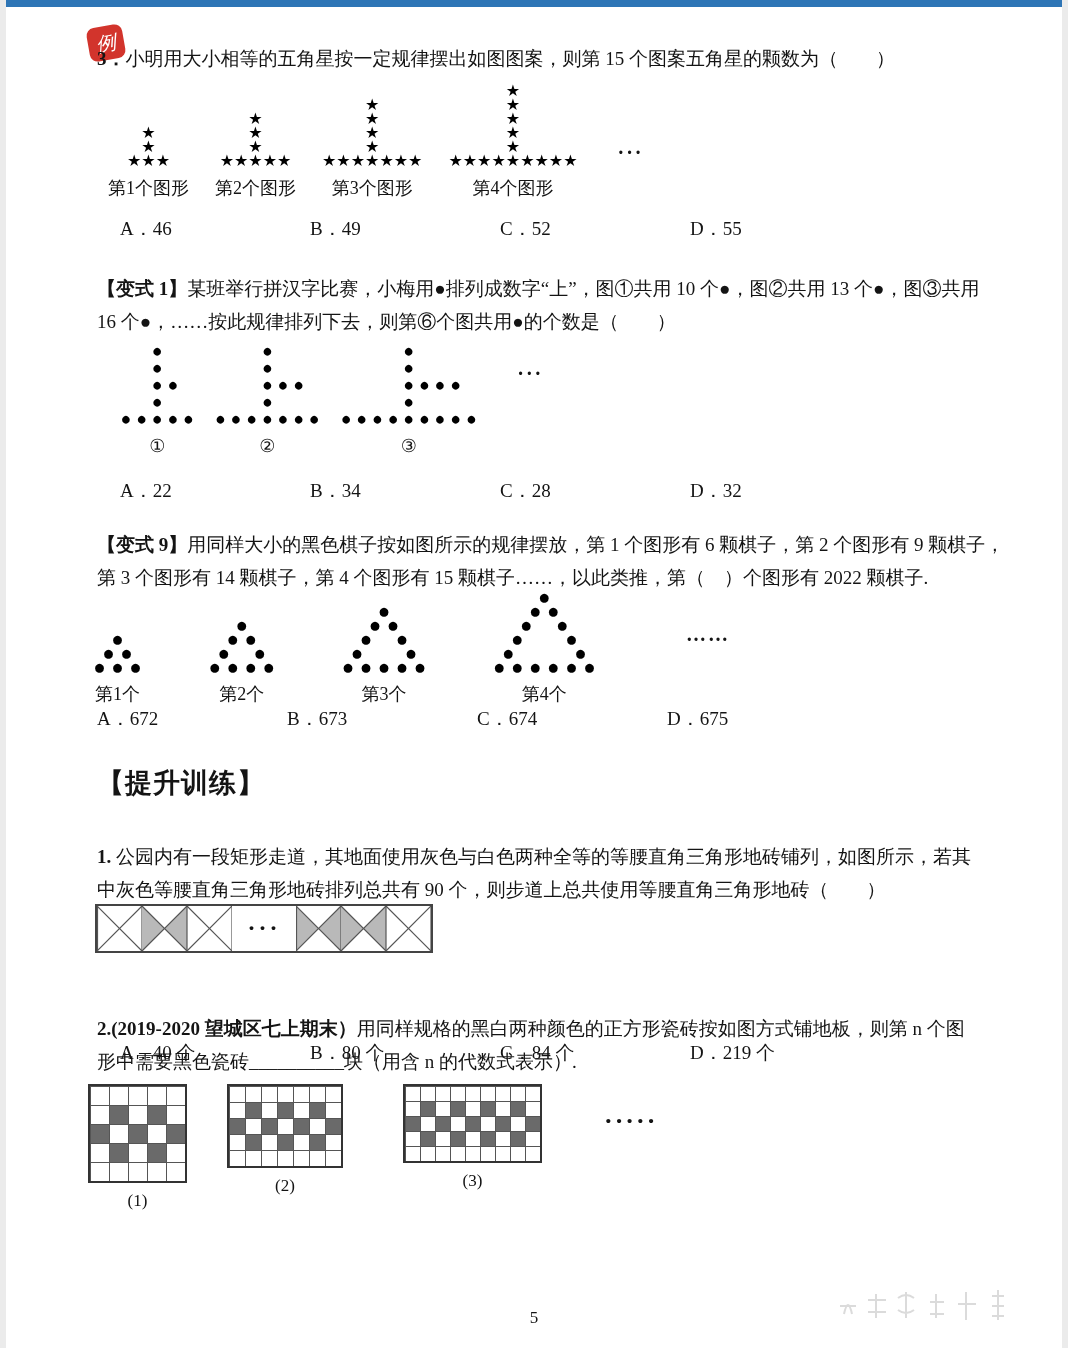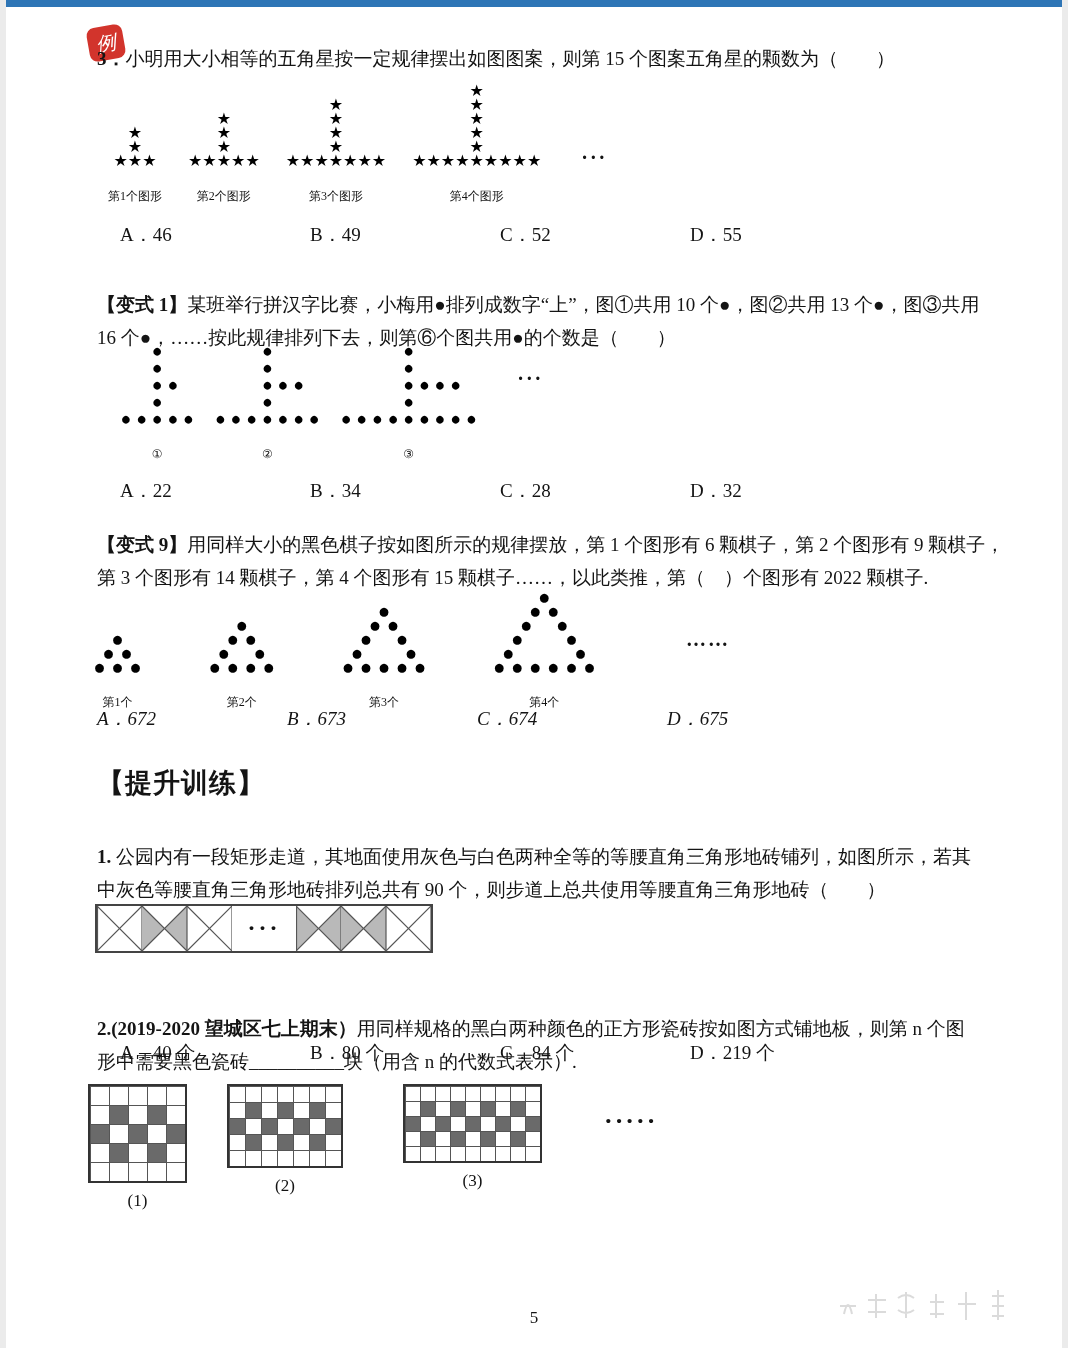--- a/index.html
+++ b/index.html
@@ -14,25 +14,25 @@
           color:#fff; display:flex; align-items:center; justify-content:center;
           font-size:20px; font-style:italic; transform:rotate(-10deg);
           font-family:"Liberation Serif",serif; }
 
   .para { position:absolute; left:97px; width:920px; font-size:19px; line-height:33px;
           white-space:pre-line; }
   .para b { font-weight:bold; }
 
   .opts { position:absolute; left:120px; display:flex; font-size:19px; }
   .opts span { width:190px; }
-  .opts.wide { left:97px;font-style:italic; }
+  .opts.wide { left:97px; }
 
   .figrow { position:absolute; display:flex; align-items:flex-end; }
   .fig { display:flex; flex-direction:column; align-items:center; }
-  .figlabel { font-size:12px; margin-top:20px; white-space:nowrap; }
+  .figlabel { font-size:18px; margin-top:8px; white-space:nowrap; }
 
   .art { white-space:pre; color:#000; }
   .art.stars { font-family:"DejaVu Sans","Liberation Sans",sans-serif; font-size:16px; line-height:14px; text-align:center; }
   .art.shang { font-family:"DejaVu Sans Mono","Liberation Mono",monospace; font-size:13px; line-height:17px; text-align:left; }
   .art.tri   { font-family:"DejaVu Sans Mono","Liberation Mono",monospace; font-size:15px; line-height:14px; text-align:center; }
 
   .figdots { font-size:20px; font-weight:bold; letter-spacing:2px; }
   .figdots.d1 { margin:0 0 36px 14px; }
   .figdots.d2 { margin:0 0 72px 18px; }
   .figdots.d3 { margin:0 0 60px 22px; }
@@ -97,28 +97,28 @@
 ★
 ★
 ★
 ★
 ★★★★★★★★★</div>
     <div class="figlabel">第4个图形</div>
   </div>
   <span class="figdots d1">···</span>
 </div>
 
-<div class="opts" style="top:222px">
+<div class="opts" style="top:216px">
   <span>A．46</span>
   <span>B．49</span>
   <span>C．52</span>
   <span>D．55</span>
 </div>
 
-<p class="para" style="top:288px"><b>【变式 1】</b><span>某班举行拼汉字比赛，小梅用●排列成数字“上”，图①共用 10 个●，图②共用 13 个●，图③共用
+<p class="para" style="top:272px"><b>【变式 1】</b><span>某班举行拼汉字比赛，小梅用●排列成数字“上”，图①共用 10 个●，图②共用 13 个●，图③共用
 16 个●，……按此规律排列下去，则第⑥个图共用●的个数是（　　）</span></p>
 
 <div class="figrow" style="left:122px; top:342px; gap:24px">
   <div class="fig">
     <div class="art shang">    ●
     ●
     ● ●
     ●
 ● ● ● ● ●</div>
     <div class="figlabel">①</div>

